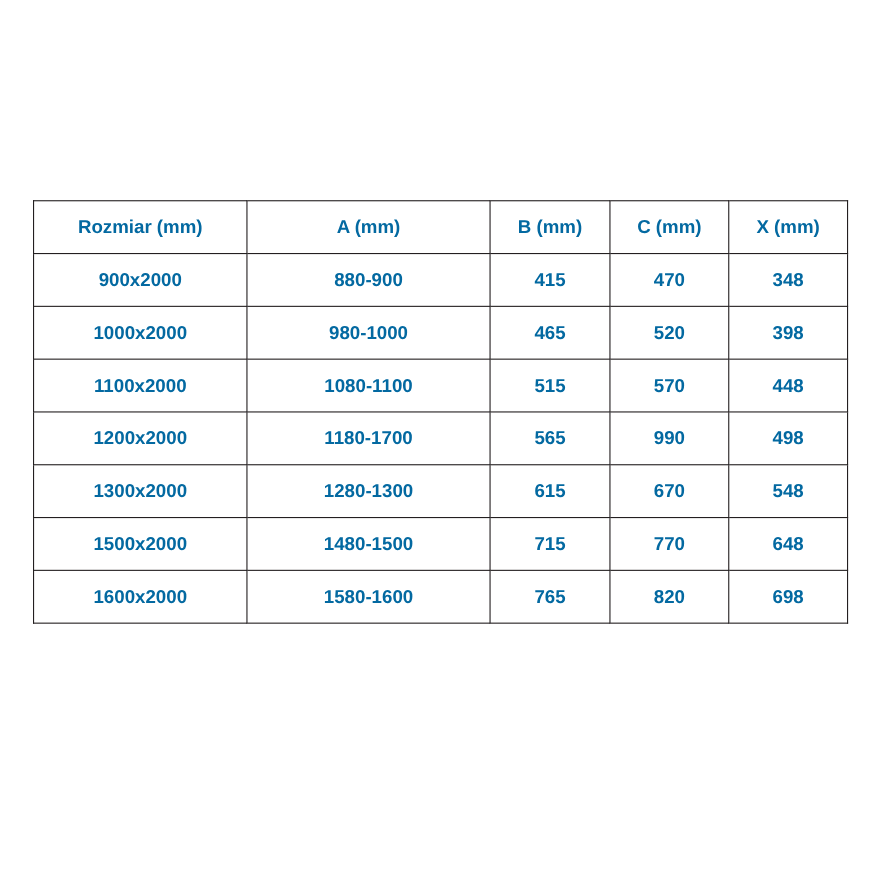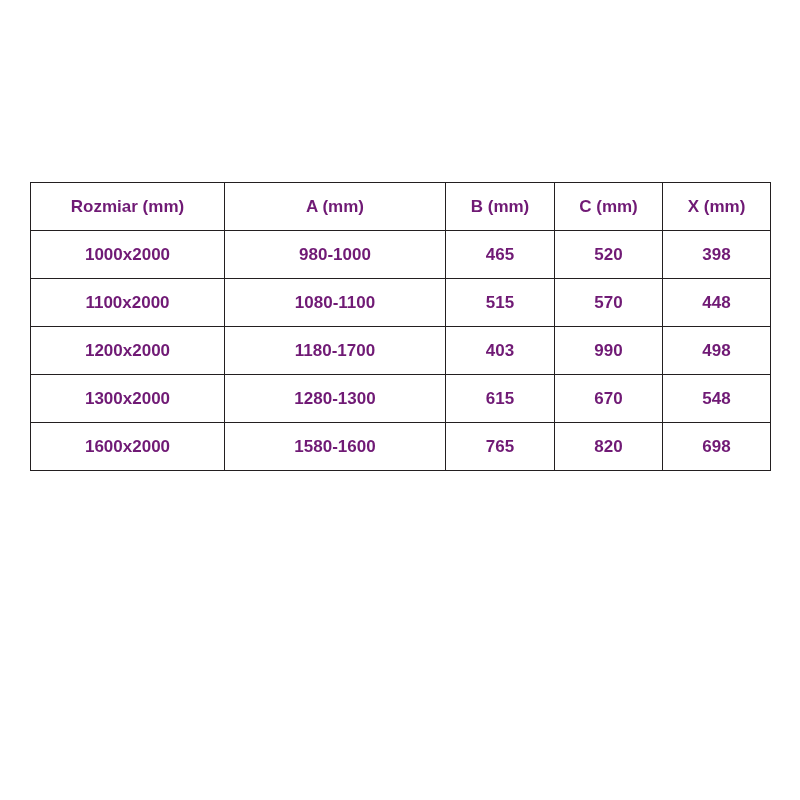--- a/index.html
+++ b/index.html
@@ -31,21 +31,21 @@
     table-layout: fixed;
   }
   table.spec-table td,
   table.spec-table th {
     border: 1px solid #231f20;
     text-align: center;
     vertical-align: middle;
     height: 48px;
     font-size: 17px;
     font-weight: bold;
-    color: #701a75;
+    color: #0369a1;
     padding: 0 4px;
     box-sizing: border-box;
   }
   table.spec-table thead th {
     height: 48px;
     font-size: 17px;
   }
   
   col.c0 { width: 194px; }
   col.c1 { width: 221px; }
@@ -70,46 +70,60 @@
         <tr>
           <th>Rozmiar (mm)</th>
           <th>A (mm)</th>
           <th>B (mm)</th>
           <th>C (mm)</th>
           <th>X (mm)</th>
         </tr>
       </thead>
       <tbody>
         <tr>
+          <td>900x2000</td>
+          <td>880-900</td>
+          <td>415</td>
+          <td>470</td>
+          <td>348</td>
+        </tr>
+        <tr>
           <td>1000x2000</td>
           <td>980-1000</td>
           <td>465</td>
           <td>520</td>
           <td>398</td>
         </tr>
         <tr>
           <td>1100x2000</td>
           <td>1080-1100</td>
           <td>515</td>
           <td>570</td>
           <td>448</td>
         </tr>
         <tr>
           <td>1200x2000</td>
           <td>1180-1700</td>
-          <td>403</td>
+          <td>565</td>
           <td>990</td>
           <td>498</td>
         </tr>
         <tr>
           <td>1300x2000</td>
           <td>1280-1300</td>
           <td>615</td>
           <td>670</td>
           <td>548</td>
+        </tr>
+        <tr>
+          <td>1500x2000</td>
+          <td>1480-1500</td>
+          <td>715</td>
+          <td>770</td>
+          <td>648</td>
         </tr>
         <tr>
           <td>1600x2000</td>
           <td>1580-1600</td>
           <td>765</td>
           <td>820</td>
           <td>698</td>
         </tr>
       </tbody>
     </table>

